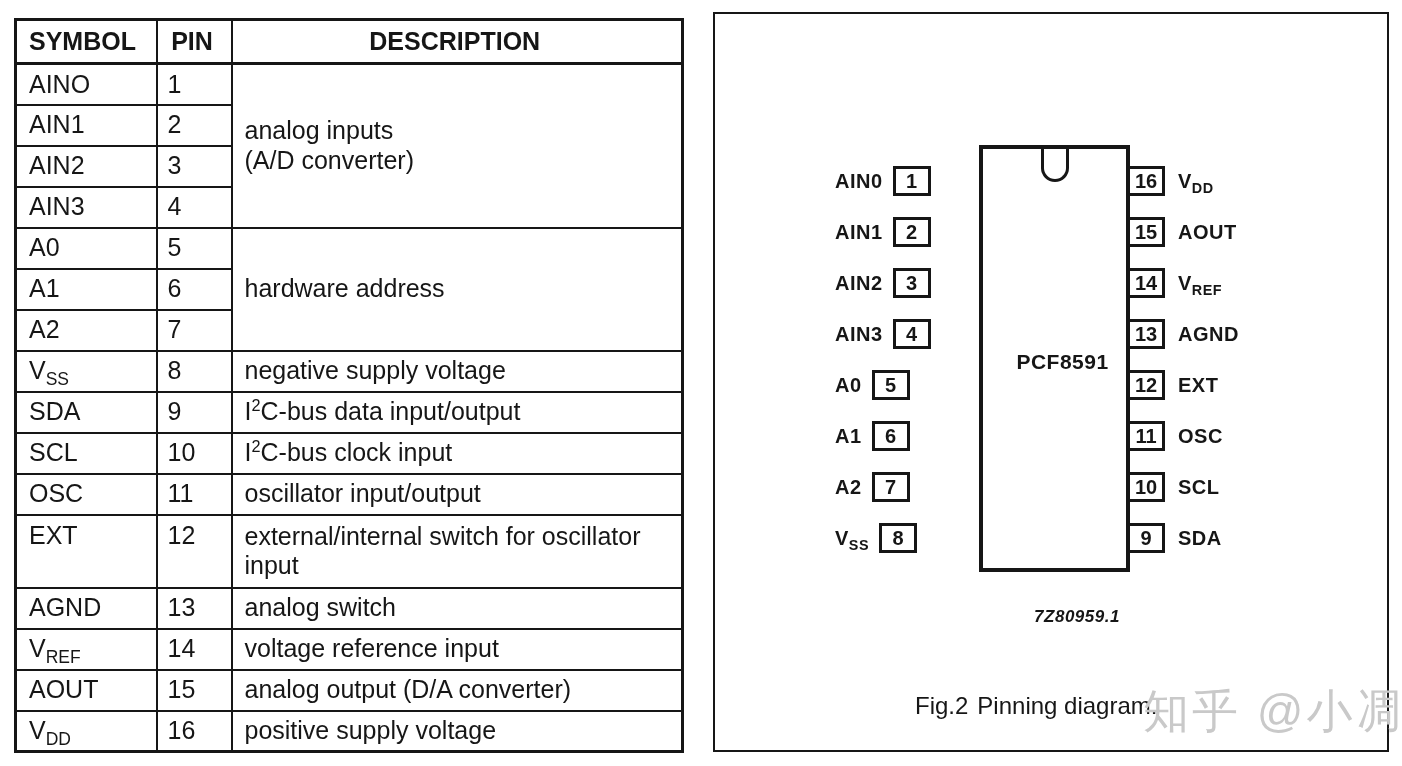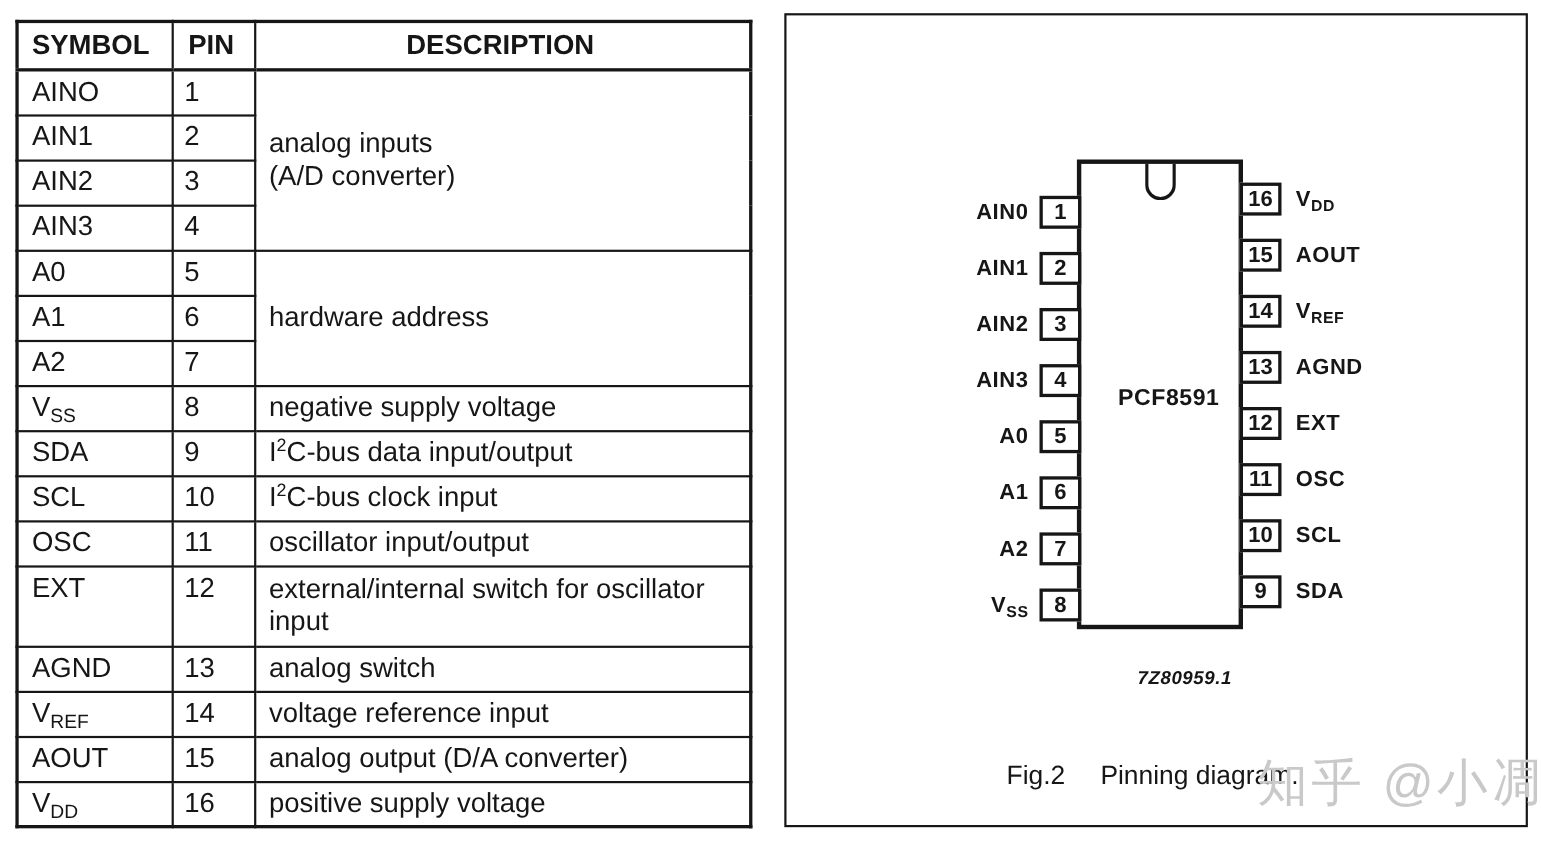--- a/index.html
+++ b/index.html
@@ -51,33 +51,33 @@
   .chip-name {
     position: absolute; left: 264px; top: 336px; width: 151px;
     text-align: center; font-size: 21px; font-weight: bold; letter-spacing: 0.5px; padding-left: 16px;
   }
   .drawing-code {
     position: absolute; left: 282px; top: 593px; width: 160px;
     text-align: center; font-size: 17px; font-weight: bold; font-style: italic;
     letter-spacing: 0.5px;
   }
   .pin-row { position: absolute; height: 30px; display: flex; align-items: center; }
-  .pin-row.left  { left: 120px; width: 148px; justify-content: flex-end; gap: 10px; margin-top: 12px; }
+  .pin-row.left  { left: 120px; width: 148px; justify-content: flex-start; gap: 10px; }
   .pin-row.right { left: 412px; width: 262px; justify-content: flex-start; gap: 13px; }
   .pin-box {
     width: 38px; height: 30px; flex: 0 0 38px;
     border: 3px solid #161616; background: #ffffff;
     display: flex; align-items: center; justify-content: center;
     font-size: 20px; font-weight: bold;
   }
   .pin-label { font-size: 20px; font-weight: bold; white-space: nowrap; letter-spacing: 0.5px; }
   .pin-label sub { font-size: 72%; line-height: 0; }
   .caption {
     position: absolute; left: 200px; top: 678px;
-    font-size: 24px; display: flex; gap: 32px; white-space: nowrap;
+    font-size: 24px; display: flex; gap: 9px; white-space: nowrap;
   }
   .watermark {
     position: absolute; left: 428px; top: 667px; z-index: 5;
     font-size: 46px; color: #c9c9c9; letter-spacing: 3px; white-space: nowrap;
   }
 </style>
 </head>
 <body>
 
 <div id="stage">

